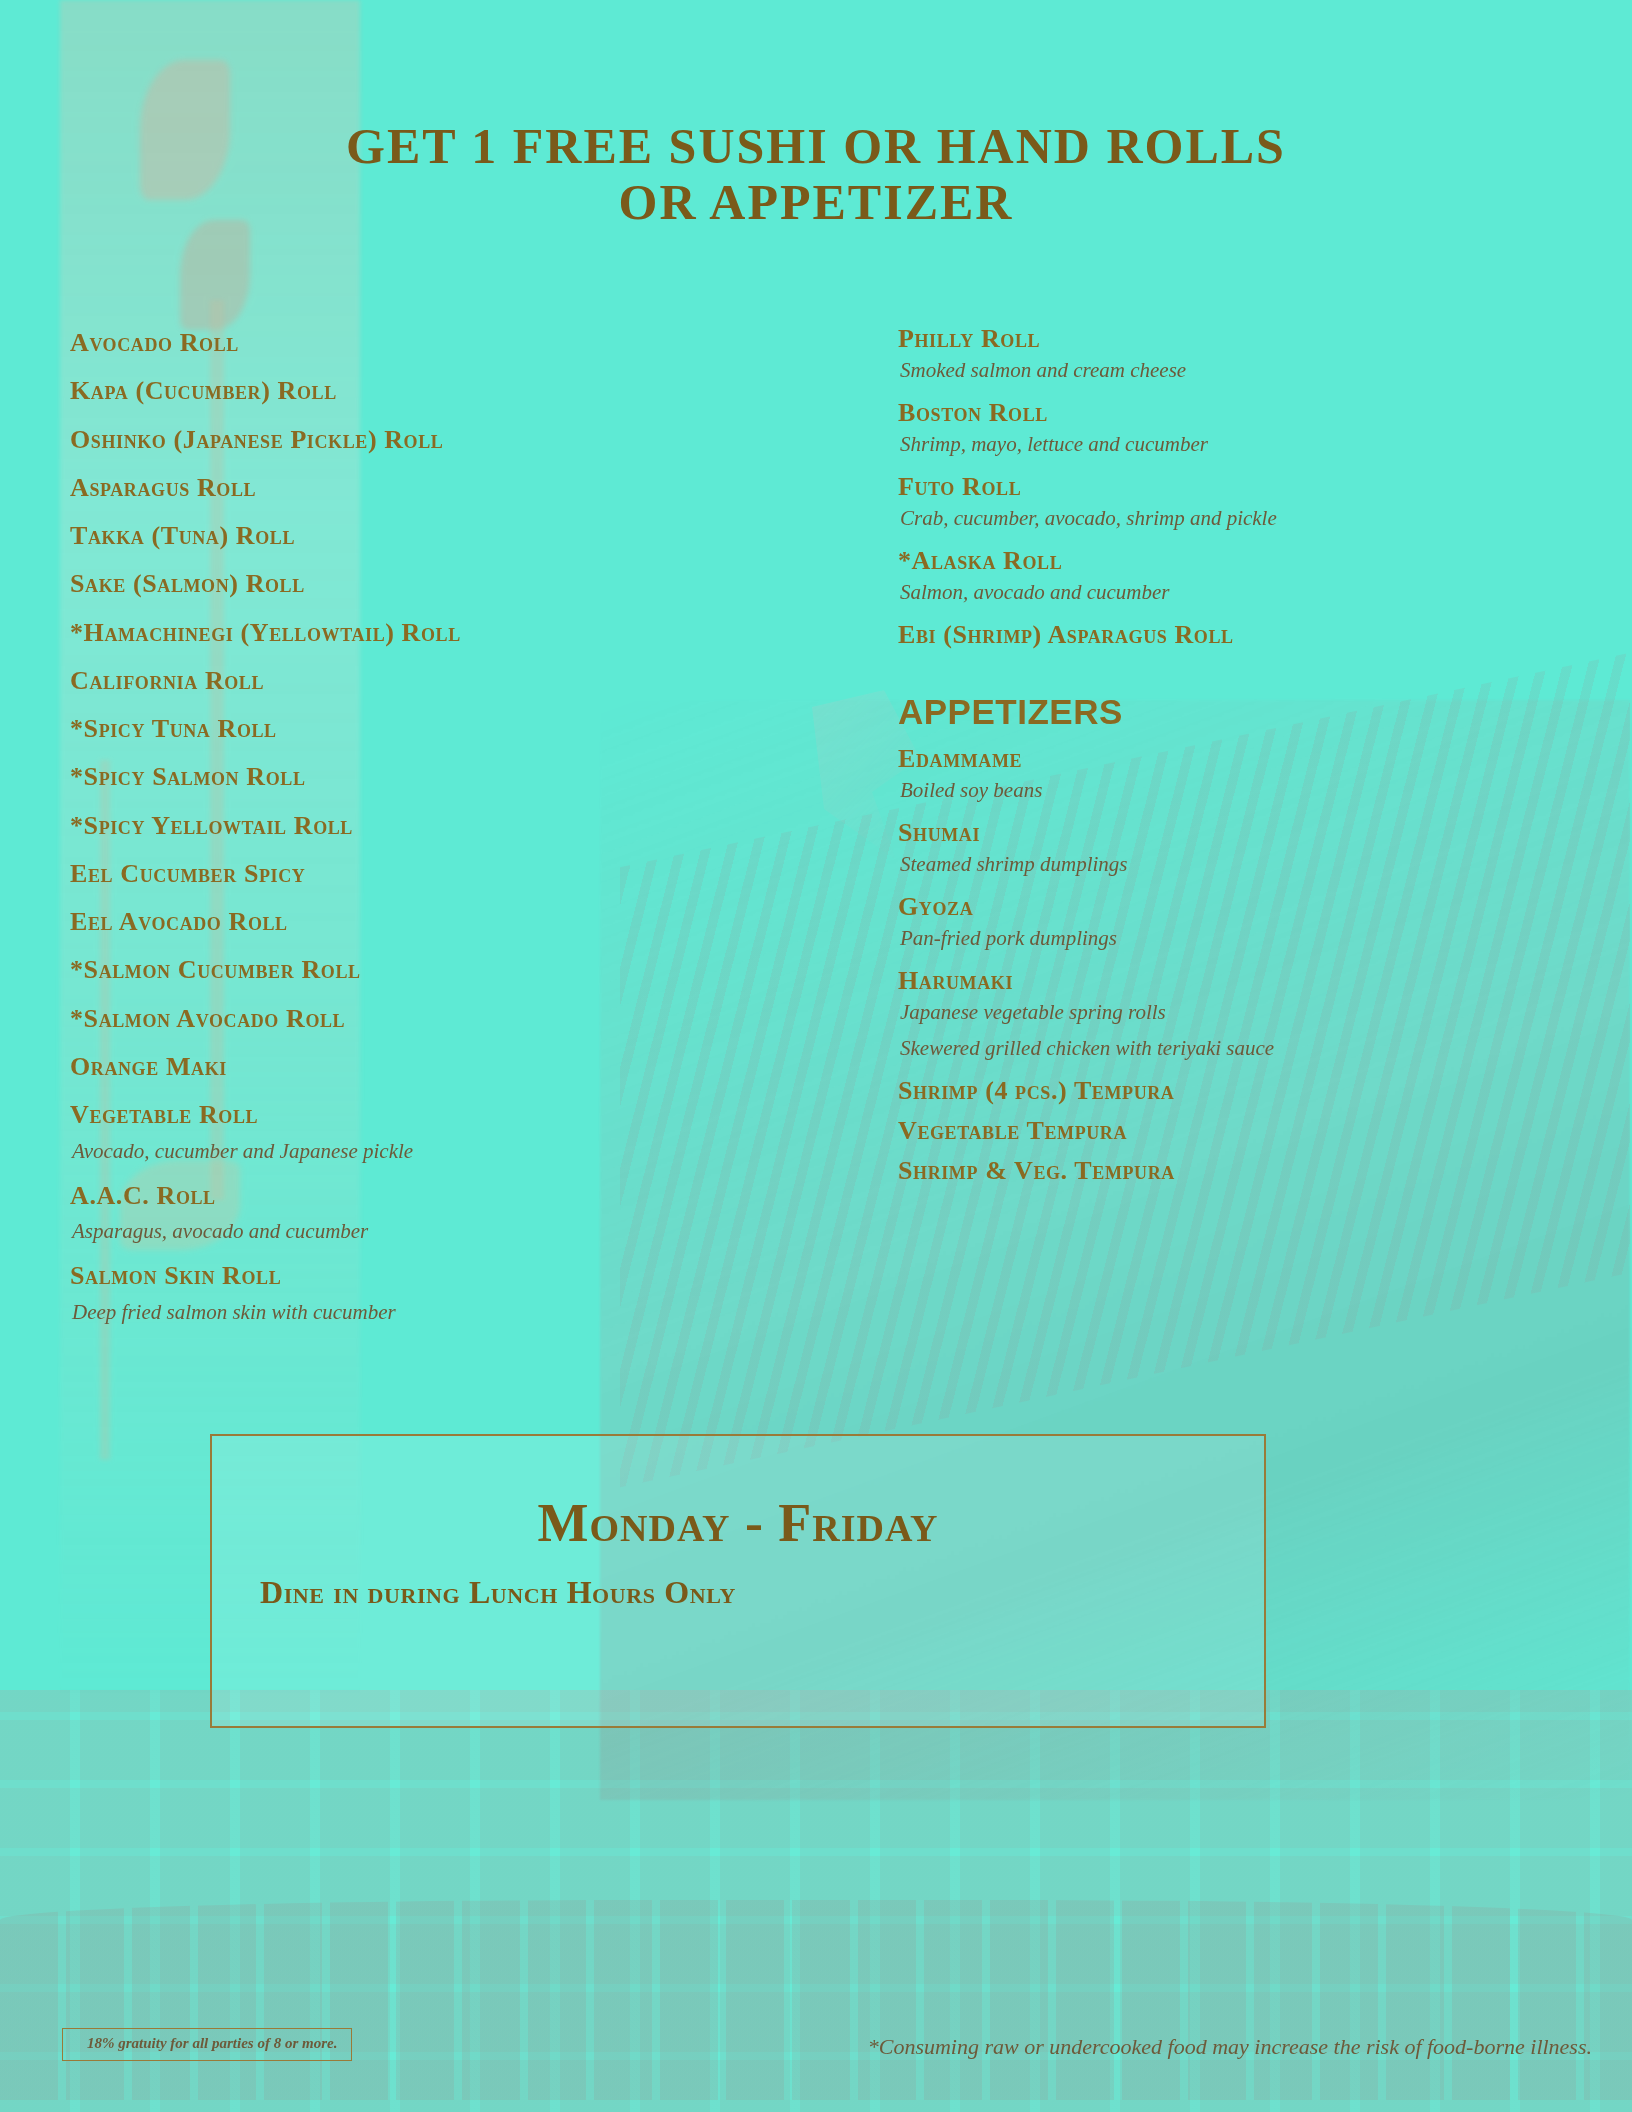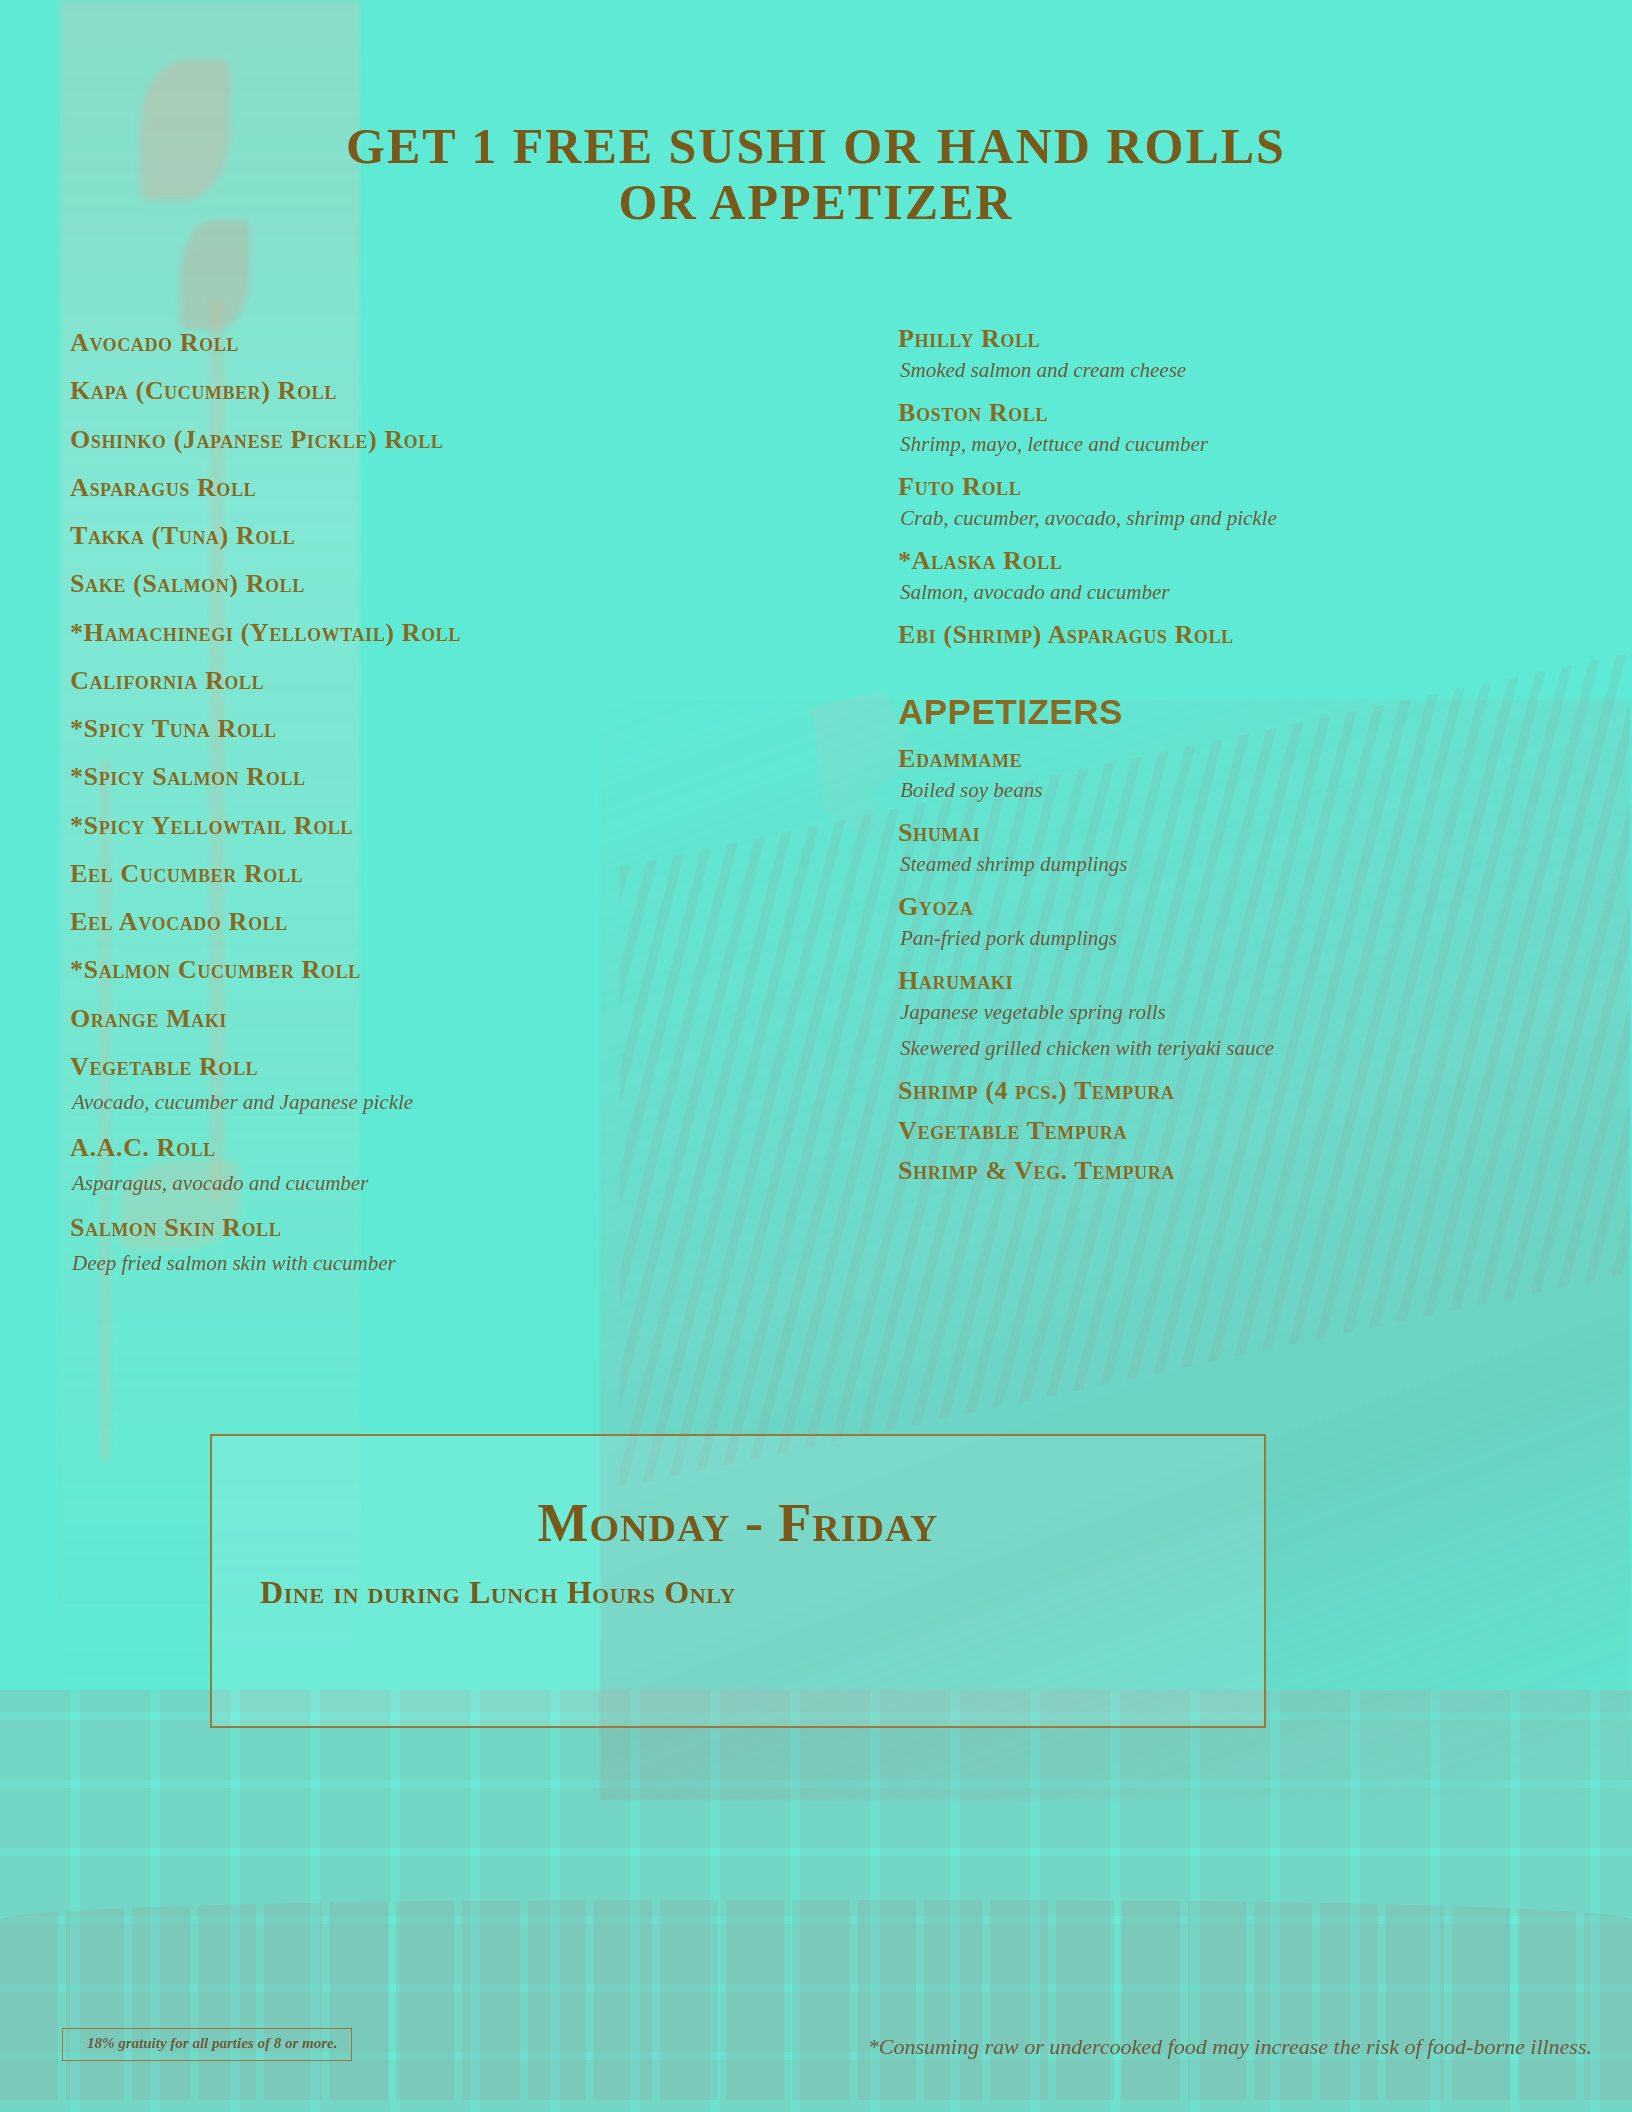--- a/index.html
+++ b/index.html
@@ -293,27 +293,30 @@
         <div class="item">
           <div class="item-name">*Spicy Tuna Roll</div>
         </div>
         <div class="item">
           <div class="item-name">*Spicy Salmon Roll</div>
         </div>
         <div class="item">
           <div class="item-name">*Spicy Yellowtail Roll</div>
         </div>
         <div class="item">
-          <div class="item-name">Eel Cucumber Roll</div>
+          <div class="item-name">Eel Cucumber Spicy</div>
         </div>
         <div class="item">
           <div class="item-name">Eel Avocado Roll</div>
         </div>
         <div class="item">
           <div class="item-name">*Salmon Cucumber Roll</div>
+        </div>
+        <div class="item">
+          <div class="item-name">*Salmon Avocado Roll</div>
         </div>
         <div class="item">
           <div class="item-name">Orange Maki</div>
         </div>
         <div class="item">
           <div class="item-name">Vegetable Roll</div>
           <div class="item-desc">Avocado, cucumber and Japanese pickle</div>
         </div>
         <div class="item">
           <div class="item-name">A.A.C. Roll</div>

